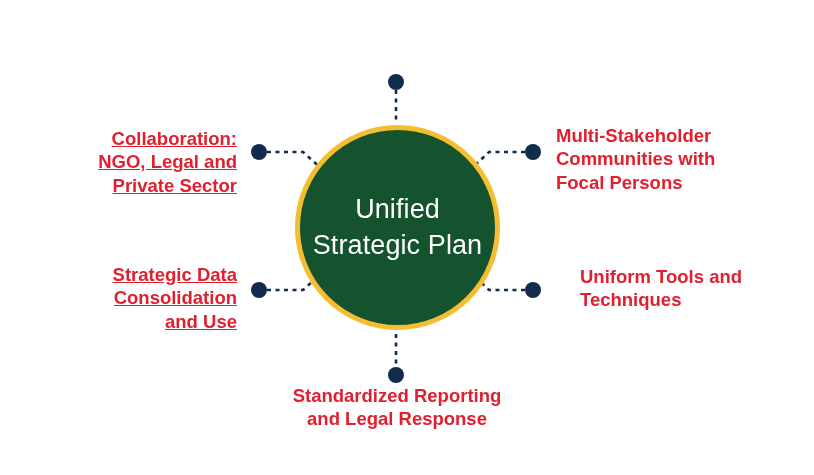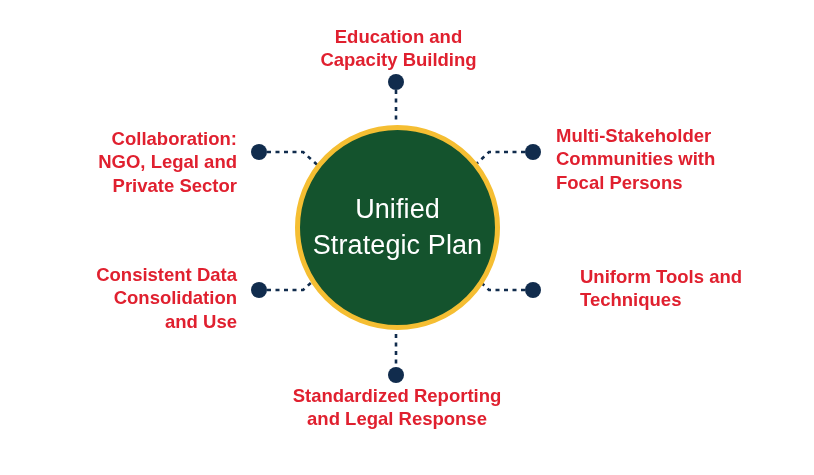--- a/index.html
+++ b/index.html
@@ -60,21 +60,21 @@
   
   .label {
     position: absolute;
     color: #e0202f;
     font-size: 18.5px;
     font-weight: bold;
     line-height: 1.26;
     white-space: pre-line;
     z-index: 2;
   }
-  .label.align-right  { text-align: right; }
+  .label.align-right  { text-align: right; text-decoration: underline; }
   .label.align-left   { text-align: left; }
   .label.align-center { text-align: center; }
 
   
   #label-top          { left: 286px; top: 25px;  width: 225px; }
   #label-left-top     { left: 72px;  top: 127px; width: 165px; }
   #label-left-bottom  { left: 72px;  top: 263px; width: 165px; }
   #label-right-top    { left: 556px; top: 124px; width: 190px; }
   #label-right-bottom { left: 556px; top: 265px; width: 190px; margin-left: 24px; }
   #label-bottom       { left: 272px; top: 384px; width: 250px; }
@@ -109,28 +109,26 @@
       <circle cx="533" cy="152" r="8"></circle>
       <circle cx="533" cy="290" r="8"></circle>
     </g>
   </svg>
 
   <div class="hub">
     <div class="hub-text">Unified
 Strategic Plan</div>
   </div>
 
-  <div class="label align-center" id="label-top">Education and
-Capacity Building</div>
 
   <div class="label align-right" id="label-left-top">Collaboration:
 NGO, Legal and
 Private Sector</div>
 
-  <div class="label align-right" id="label-left-bottom">Consistent Data
+  <div class="label align-right" id="label-left-bottom">Strategic Data
 Consolidation
 and Use</div>
 
   <div class="label align-left" id="label-right-top">Multi-Stakeholder
 Communities with
 Focal Persons</div>
 
   <div class="label align-left" id="label-right-bottom">Uniform Tools and
 Techniques</div>
 

